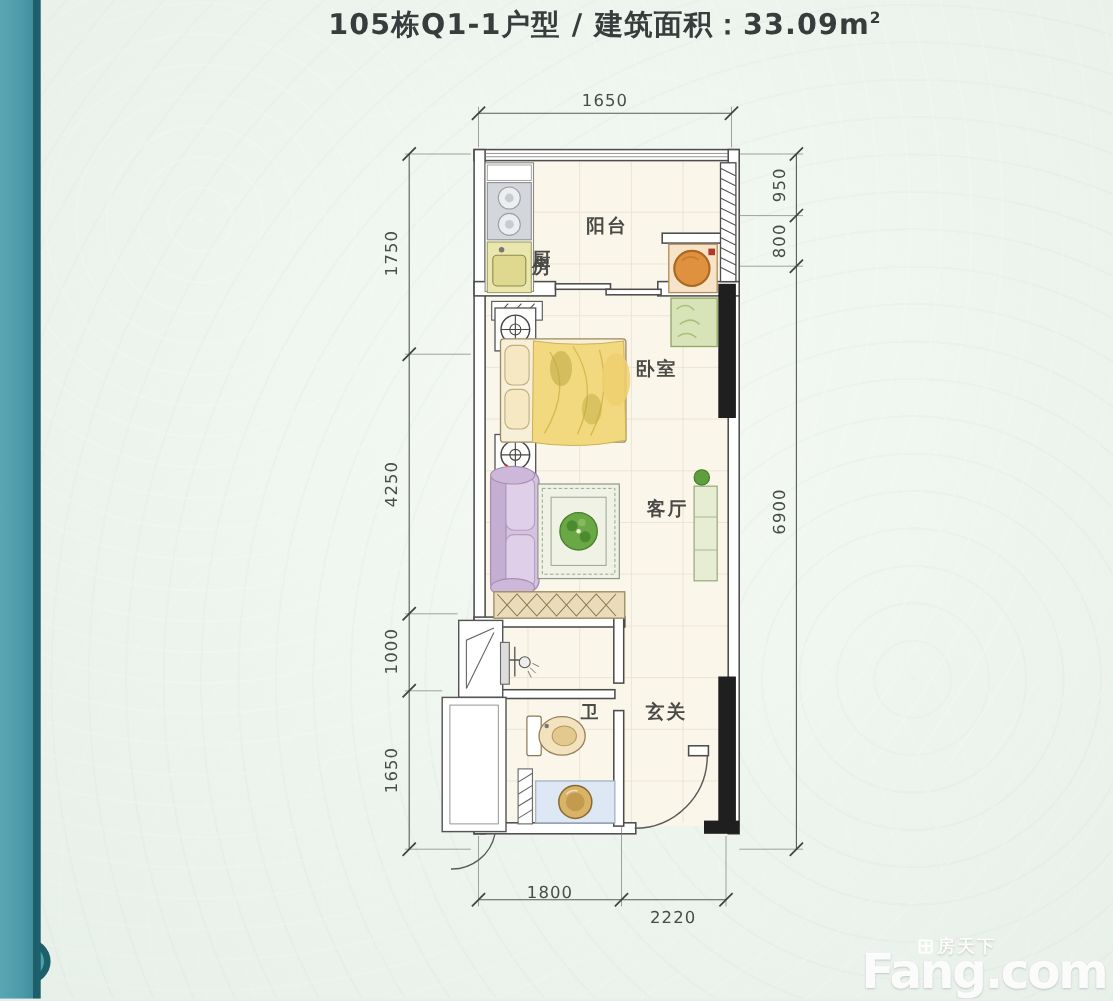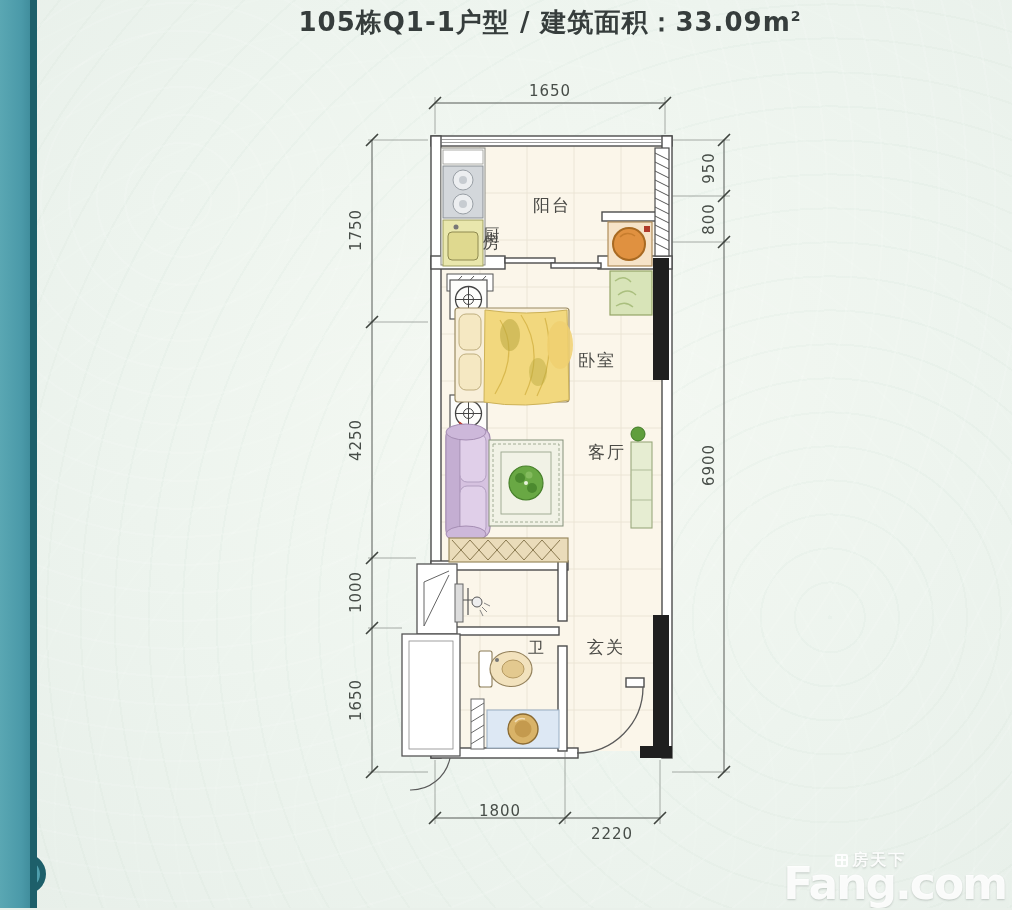--- a/index.html
+++ b/index.html
@@ -30,21 +30,21 @@
   .page-title{
     position:absolute;left:550px;top:22px;transform:translate(-50%,-50%);
     font-size:26px;font-weight:600;color:#363d3c;letter-spacing:1px;white-space:nowrap;z-index:5;
   }
   .page-title .sup{font-size:14px;vertical-align:super;}
 
   svg.plan{position:absolute;inset:0;z-index:4;}
 
   .room-label{
     position:absolute;transform:translate(-50%,-50%);
-    font-size:17px;color:#4a4a46;letter-spacing:2px;font-weight:400;white-space:nowrap;z-index:6;text-align:center;
+    font-size:17px;color:#4a4a46;letter-spacing:2px;font-weight:700;white-space:nowrap;z-index:6;text-align:center;
   }
   .room-label.vertical{
     writing-mode:vertical-rl;letter-spacing:5px;
   }
   .dim{
     position:absolute;transform:translate(-50%,-50%);
     font-size:15px;color:#474d48;letter-spacing:1px;white-space:nowrap;z-index:6;
   }
   .dim.v{transform:translate(-50%,-50%) rotate(-90deg);}
 
@@ -266,22 +266,22 @@
         <path d="M429 109L441 97 M659 109L671 97"></path>
         <path d="M366 146L378 134 M366 328L378 316 M366 564L378 552 M366 634L378 622 M366 778L378 766"></path>
         <path d="M718 146L730 134 M718 202L730 190 M718 248L730 236 M718 778L730 766"></path>
         <path d="M429 824L441 812 M559 824L571 812 M654 824L666 812"></path>
       </g>
     </g>
   </svg>
 
   <div class="room-label vertical" style="left:492px;top:219px;">厨房</div>
   <div class="room-label" style="left:552px;top:205px;">阳台</div>
-  <div class="room-label" style="left:597px;top:360px;">卧室</div>
-  <div class="room-label" style="left:607px;top:452px;">客厅</div>
+  <div class="room-label" style="left:597px;top:335px;">卧室</div>
+  <div class="room-label" style="left:607px;top:463px;">客厅</div>
   <div class="room-label" style="left:537px;top:648px;font-size:16px;">卫</div>
   <div class="room-label" style="left:606px;top:647px;">玄关</div>
 
   <div class="dim" style="left:550px;top:91px;">1650</div>
   <div class="dim v" style="left:356px;top:230px;">1750</div>
   <div class="dim v" style="left:356px;top:440px;">4250</div>
   <div class="dim v" style="left:356px;top:592px;">1000</div>
   <div class="dim v" style="left:356px;top:700px;">1650</div>
   <div class="dim v" style="left:709px;top:168px;">950</div>
   <div class="dim v" style="left:709px;top:219px;">800</div>

